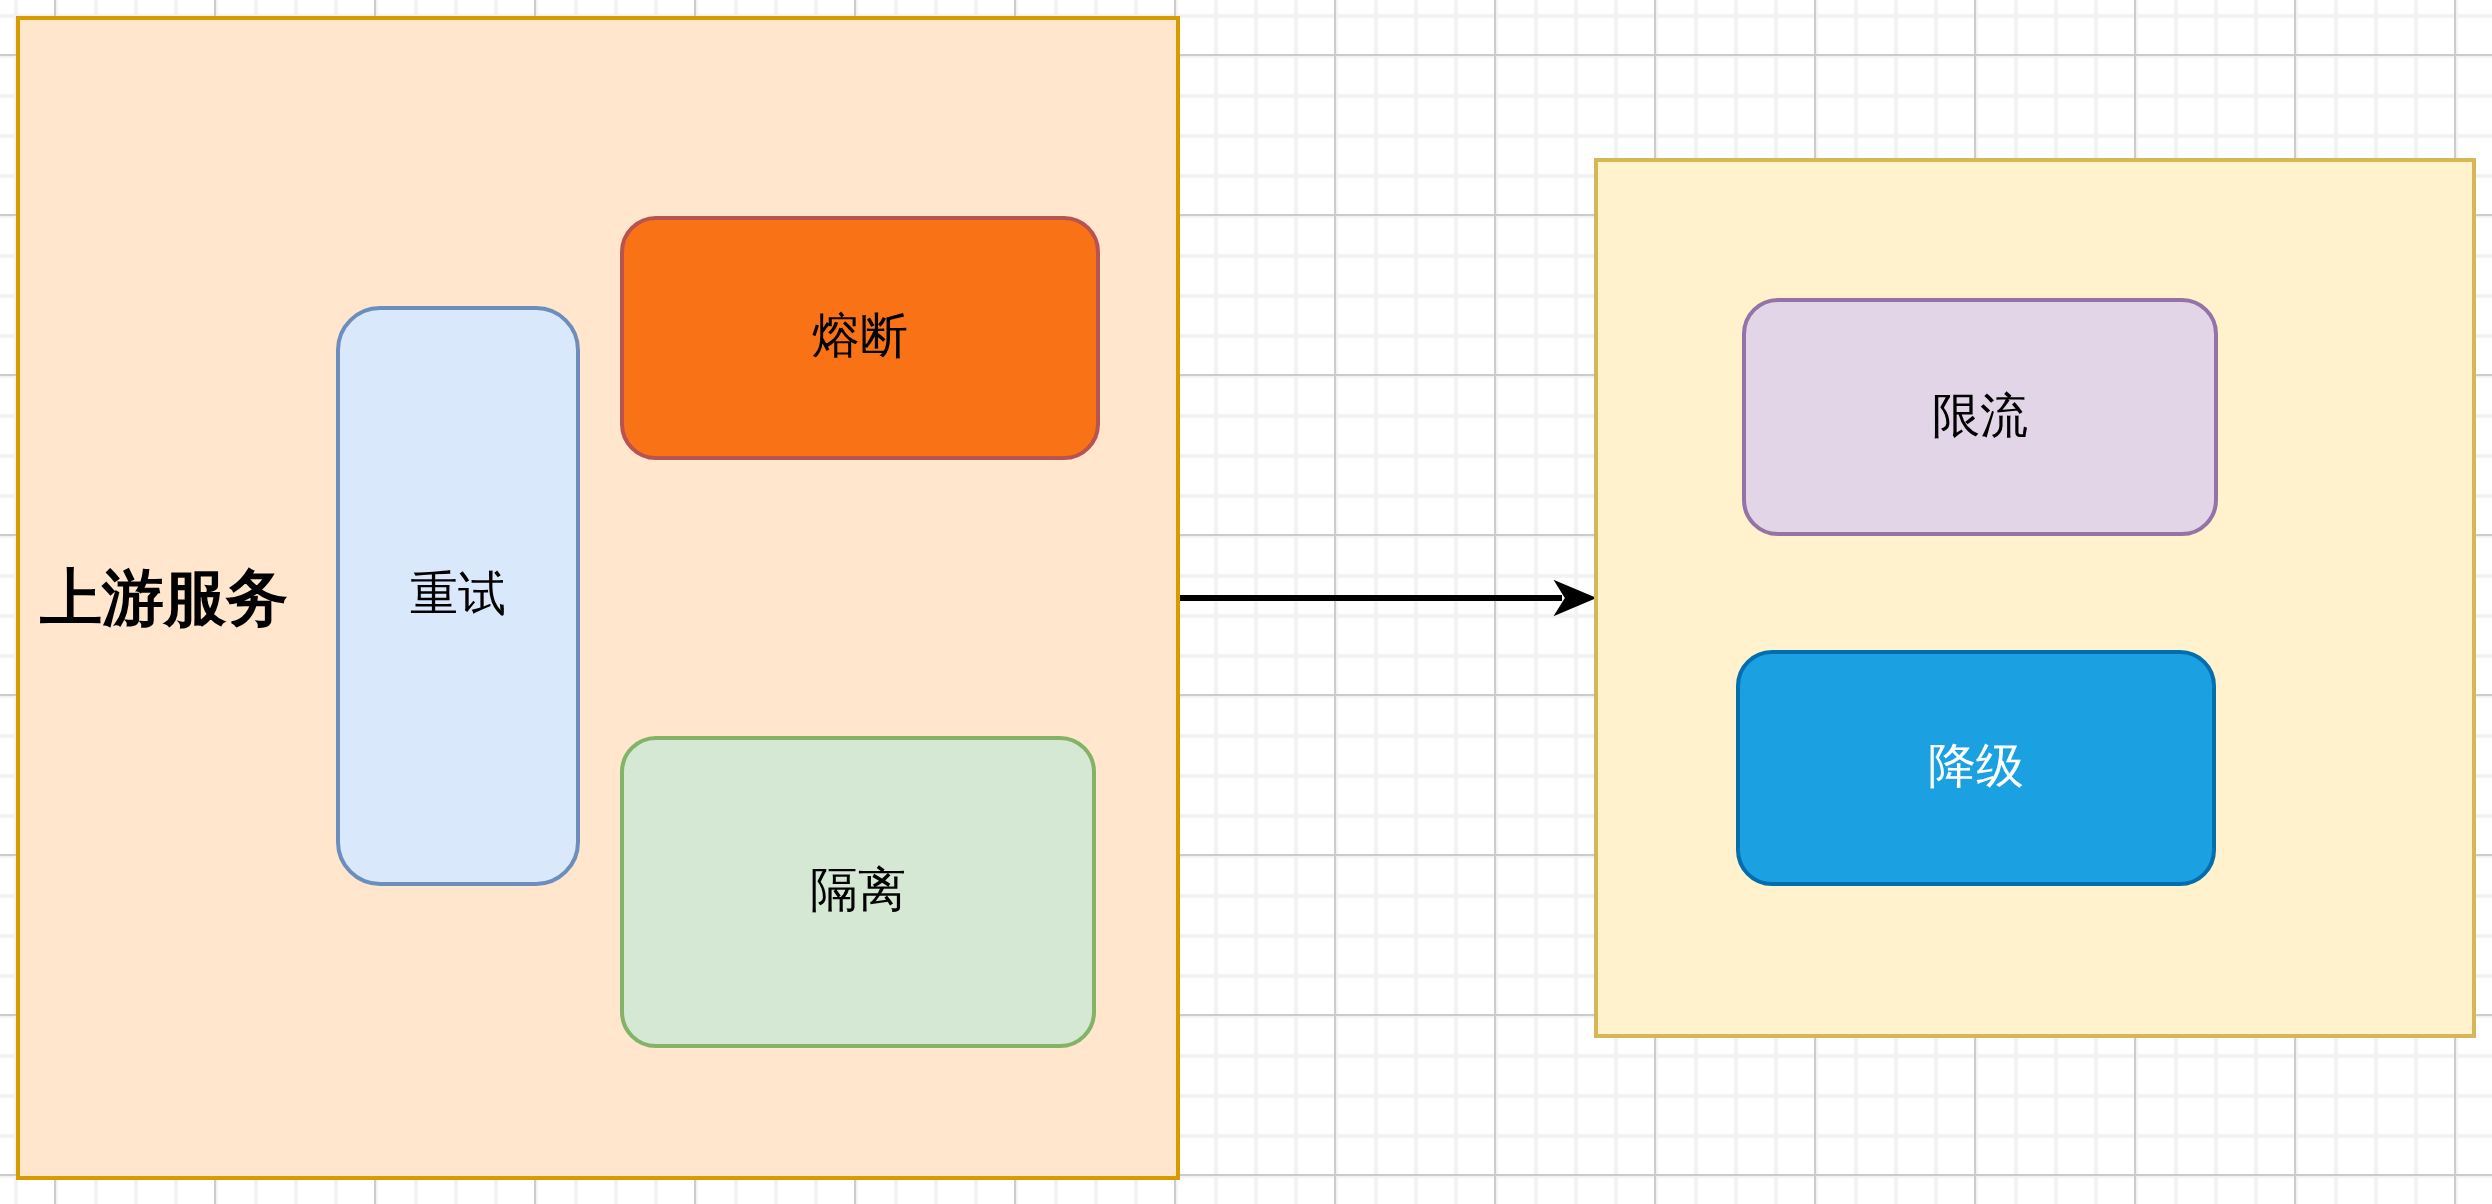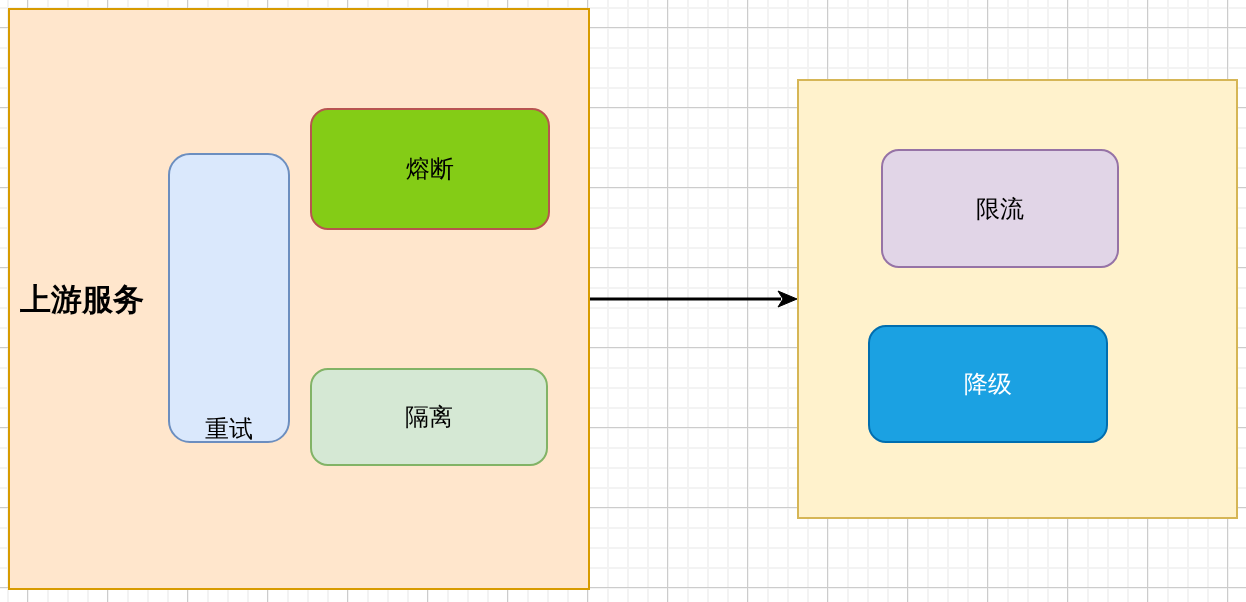--- a/index.html
+++ b/index.html
@@ -43,26 +43,26 @@
   
   .node {
     position: absolute;
     display: flex; align-items: center; justify-content: center;
     border: 2px solid; border-radius: 18px;
     font-size: 24px; color: #000000; line-height: 1;
     white-space: nowrap;
   }
   
   .node.retry      { left: 158px; top: 143px; width: 122px; height: 290px;
-                     background: #dae8fc; border-color: #6c8ebf; border-radius: 22px; align-items: flex-end; }
+                     background: #dae8fc; border-color: #6c8ebf; border-radius: 22px; }
   .node.circuit    { left: 300px; top:  98px; width: 240px; height: 122px;
-                     background: #84cc16; border-color: #b85450; }
-  .node.isolation  { left: 300px; top: 358px; width: 238px; height: 98px;
+                     background: #f97316; border-color: #b85450; }
+  .node.isolation  { left: 300px; top: 358px; width: 238px; height: 156px;
                      background: #d5e8d4; border-color: #82b366; }
-  .node.ratelimit  { left:  82px; top:  68px; width: 238px; height: 119px;
+  .node.ratelimit  { left:  72px; top:  68px; width: 238px; height: 119px;
                      background: #e1d5e7; border-color: #9673a6; }
   .node.degrade    { left:  69px; top: 244px; width: 240px; height: 118px;
                      background: #1ba1e2; border-color: #006eaf;
                      color: #ffffff; font-weight: 400; }
 
   
   .arrow-layer {
     position: absolute; left: 0; top: 0;
     width: 1246px; height: 602px;
     pointer-events: none;

